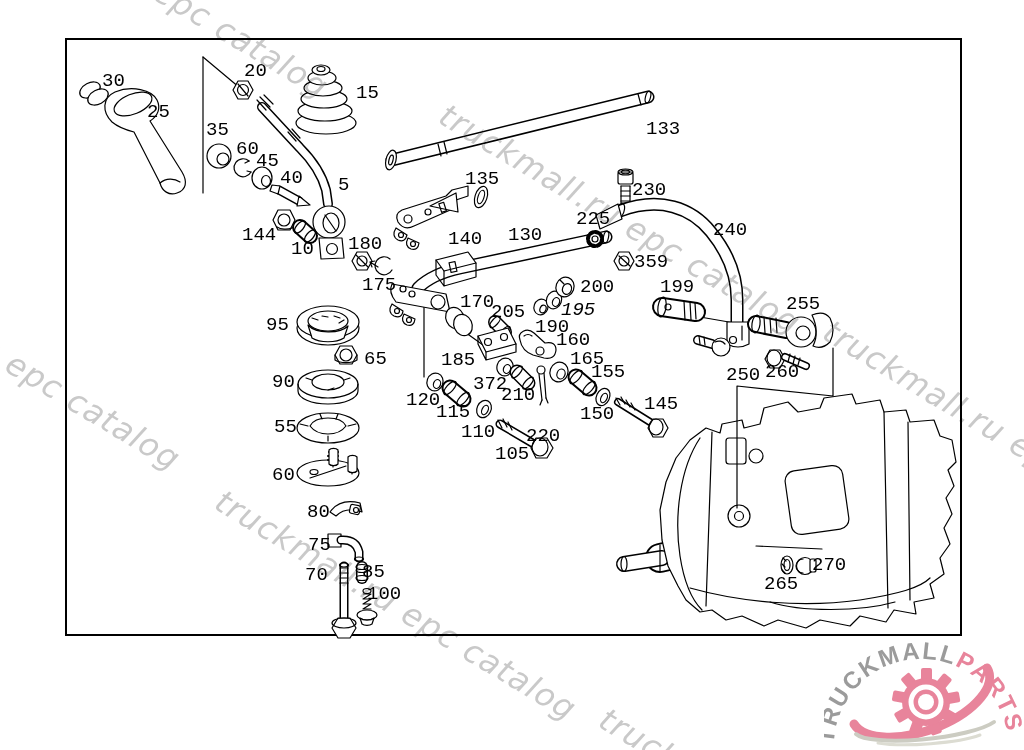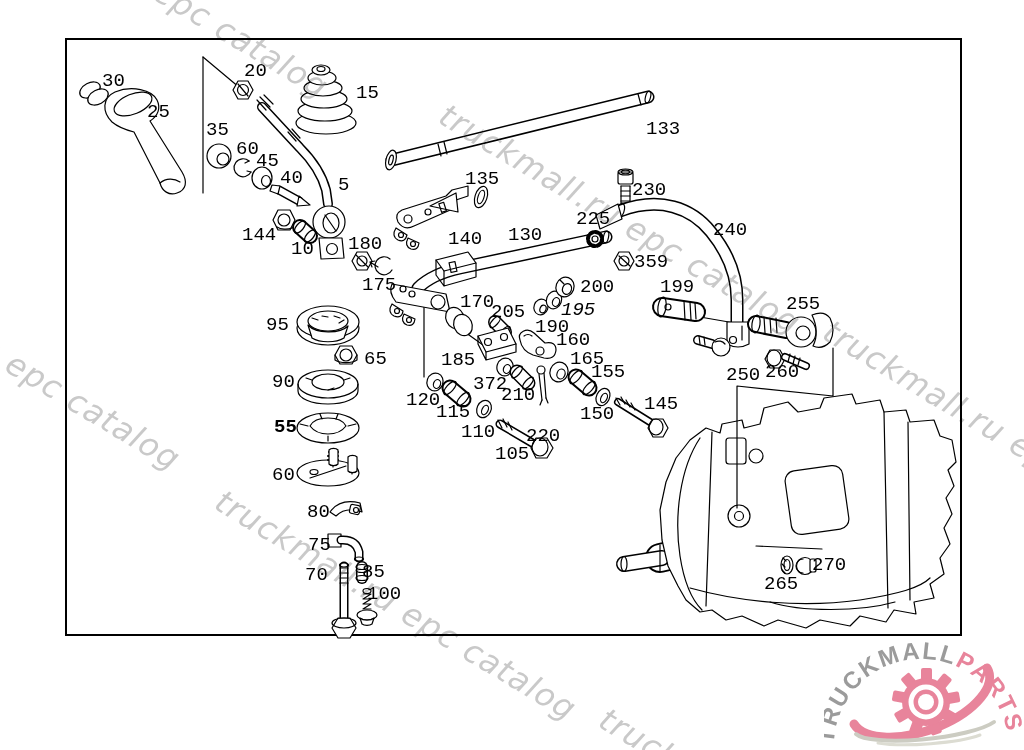--- a/index.html
+++ b/index.html
@@ -412,21 +412,21 @@
       <div class="part-label" style="left: 338px; top: 176px;">5</div>
       <div class="part-label" style="left: 291px; top: 240px;">10</div>
       <div class="part-label" style="left: 356px; top: 84px;">15</div>
       <div class="part-label" style="left: 244px; top: 62px;">20</div>
       <div class="part-label" style="left: 147px; top: 103px;">25</div>
       <div class="part-label" style="left: 102px; top: 72px;">30</div>
       <div class="part-label" style="left: 206px; top: 121px;">35</div>
       <div class="part-label" style="left: 280px; top: 169px;">40</div>
       <div class="part-label" style="left: 256px; top: 152px;">45</div>
       <div class="part-label" style="left: 236px; top: 140px;">60</div>
-      <div class="part-label" style="left: 274px; top: 418px; font-weight: bold;">55</div>
+      <div class="part-label" style="left: 274px; top: 418px;">55</div>
       <div class="part-label" style="left: 272px; top: 466px;">60</div>
       <div class="part-label" style="left: 364px; top: 350px;">65</div>
       <div class="part-label" style="left: 305px; top: 566px;">70</div>
       <div class="part-label" style="left: 308px; top: 536px;">75</div>
       <div class="part-label" style="left: 307px; top: 503px;">80</div>
       <div class="part-label" style="left: 362px; top: 563px;">85</div>
       <div class="part-label" style="left: 272px; top: 373px;">90</div>
       <div class="part-label" style="left: 266px; top: 316px;">95</div>
       <div class="part-label" style="left: 367px; top: 585px;">100</div>
       <div class="part-label" style="left: 495px; top: 445px;">105</div>

